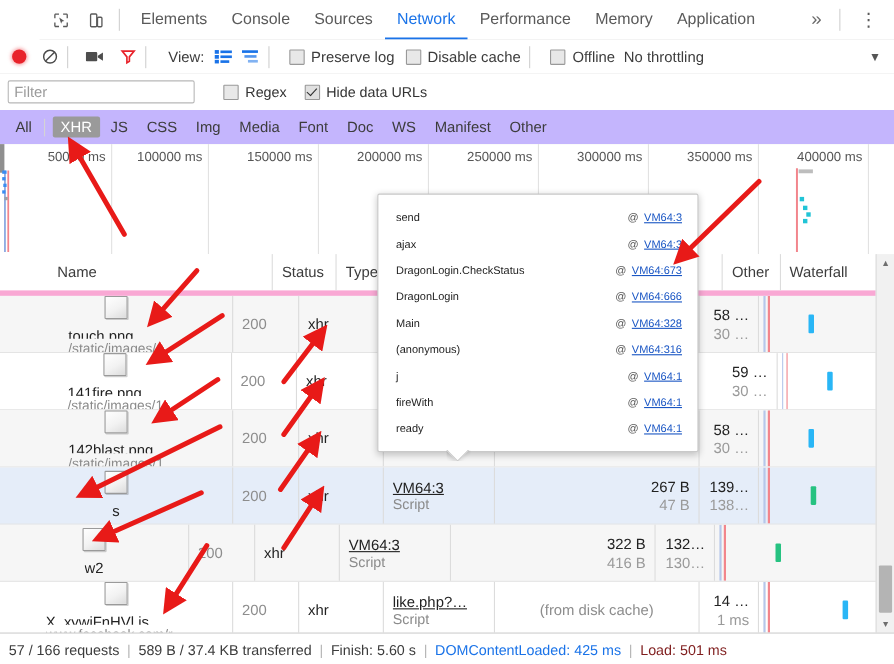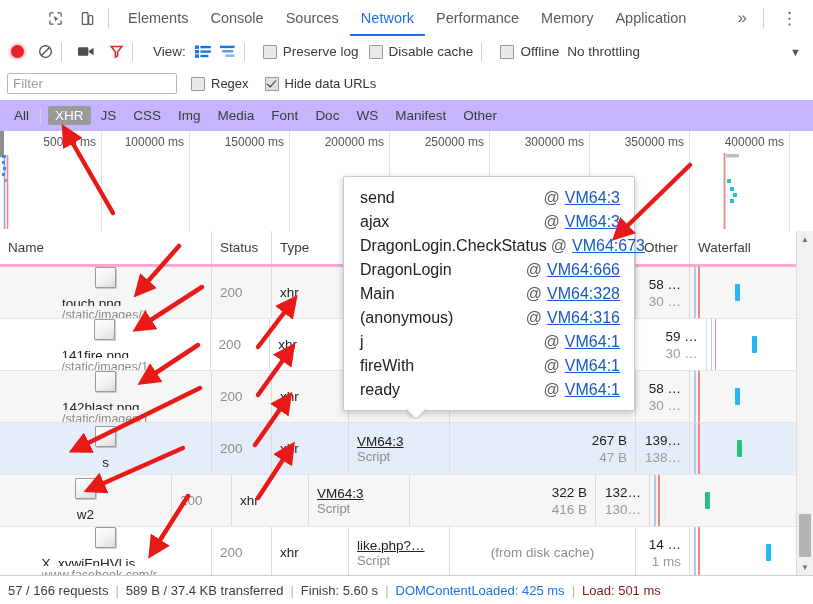--- a/index.html
+++ b/index.html
@@ -102,22 +102,22 @@
   }
   .ov-left-handle{position:absolute;left:0;top:0;width:4px;height:26px;background:#8f8f8f;}
 
   
   .tablewrap{
     position:absolute;left:0;top:231px;width:813px;height:345px;
     background:#fff;overflow:hidden;
   }
   .thead{
     display:flex;height:33px;align-items:center;
-    border-bottom:3px solid #f9a8d4;background:#fff;
-    font-size:13.5px;color:#3c3c3c;
+    border-bottom:5px solid #f9a8d4;background:#fff;
+    font-size:13.5px;color:#3c3c3c;padding-left:44px;
   }
   .th{
     height:33px;display:flex;align-items:center;
     border-right:1px solid #dcdcdc;padding-left:8px;box-sizing:border-box;
   }
   .th.last{border-right:none;}
   .row{
     display:flex;height:52px;align-items:stretch;
     border-bottom:1px solid #e4e4e4;box-sizing:border-box;
   }
@@ -188,21 +188,21 @@
 
   
   .popup{
     position:absolute;left:343px;top:176px;width:290px;
     background:#fff;border:1px solid #c9c9c9;border-radius:2px;
     box-shadow:0 2px 7px rgba(0,0,0,.22);
     padding:9px 0 8px 0;z-index:40;
   }
   .prow{
     display:flex;align-items:center;height:24px;
-    padding:0 14px 0 16px;font-size:16px;color:#222;
+    padding:0 14px 0 16px;font-size:10px;color:#222;
   }
   .pfn{flex:1 1 auto;white-space:nowrap;}
   .pat{color:#5b5b5b;margin:0 5px 0 4px;}
   .plink{color:#1a56c4;text-decoration:underline;white-space:nowrap;}
   .ptail{
     position:absolute;left:62px;bottom:-9px;width:22px;height:10px;
     overflow:hidden;
   }
   .ptail::before{
     content:"";position:absolute;left:1px;top:-11px;width:16px;height:16px;
@@ -299,21 +299,21 @@
     <label class="cbrow">
       <span class="cbox"></span>
       <span>Offline</span>
     </label>
     <div class="nothrottle">No throttling</div>
     <div class="tb-caret">▼</div>
   </div>
 
   <div class="filterbar">
     <input class="filterinput" placeholder="Filter" style="">
-    <label class="cbrow" style="margin-left:14px;">
+    <label class="cbrow" style="margin-left:26px;">
       <span class="cbox"></span>
       <span>Regex</span>
     </label>
     <label class="cbrow" style="margin-left:16px;">
       <span class="cbox on"></span>
       <span>Hide data URLs</span>
     </label>
   </div>
 
   <div class="typebar">

